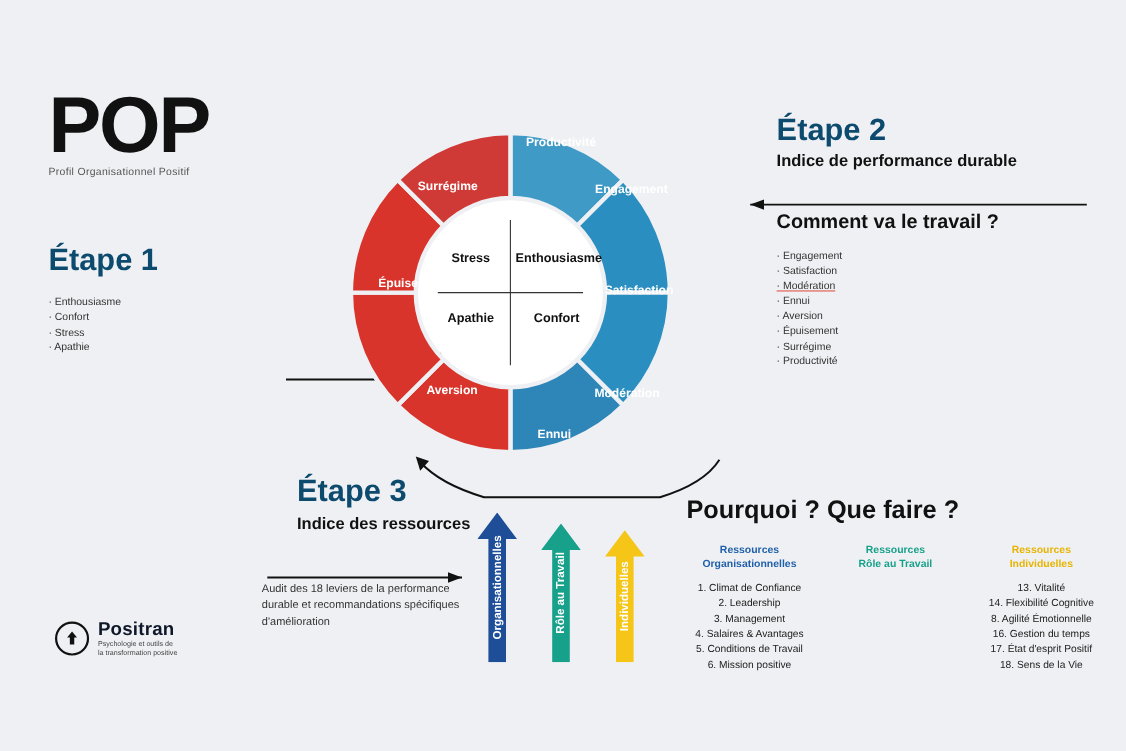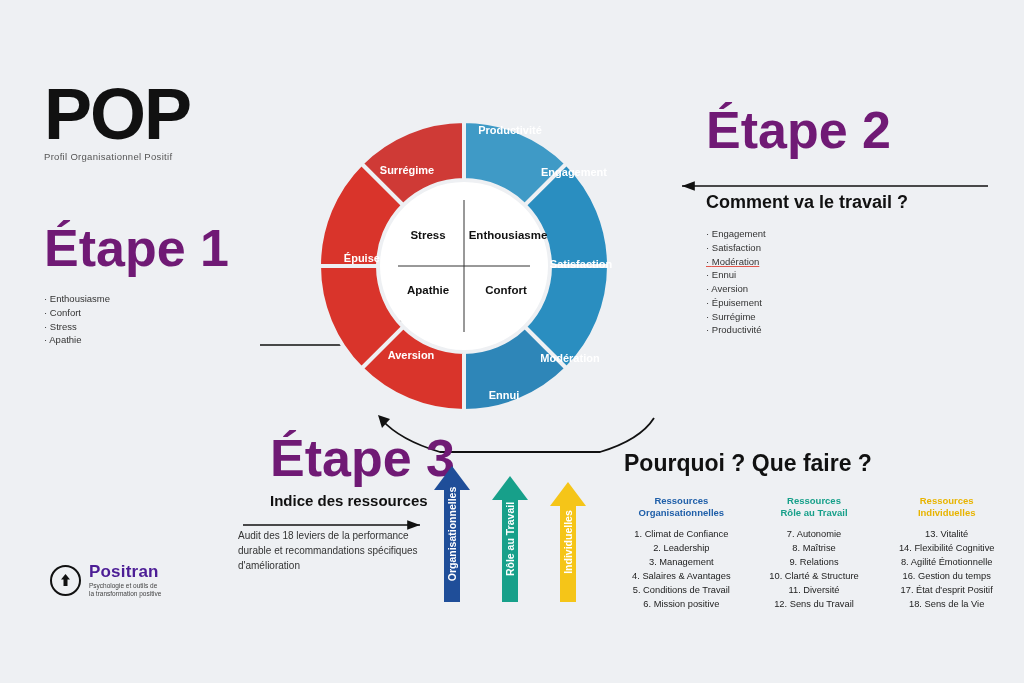--- a/index.html
+++ b/index.html
@@ -16,21 +16,21 @@
   
   #pop-logo{left:44px;top:82px;}
   #pop-logo .pop-word{
     font-size:72px;font-weight:bold;letter-spacing:-2px;line-height:0.9;color:#111;
   }
   #pop-logo .pop-sub{
     font-size:9.5px;color:#555;letter-spacing:0.3px;margin-top:4px;
   }
 
   
-  .etape-title{font-size:52px;font-weight:bold;line-height:1;color:#701a75;}
+  .etape-title{font-size:28px;font-weight:bold;line-height:1;color:#0c4a6e;}
   .etape-sub{font-size:15px;font-weight:bold;margin-top:6px;color:#111;}
   .etape-q{font-size:18px;font-weight:bold;color:#111;}
   .bullets{font-size:9.5px;line-height:1.45;color:#333;}
   .bullets div:before{content:"· ";}
 
   #etape1{left:44px;top:222px;width:280px;}
   #etape1 .etape-q{margin-top:32px;}
   #etape1 .bullets{margin-top:18px;}
 
   #etape2{left:706px;top:104px;width:300px;}
@@ -71,21 +71,21 @@
   
   .uparrow{position:absolute;}
   .uparrow .arrow-text{
     position:absolute;left:50%;top:50%;
     transform:translate(-50%,-50%) rotate(-90deg);
     font-size:10.5px;font-weight:bold;color:#fff;white-space:nowrap;
   }
 
   
   #positran{left:50px;top:562px;display:flex;align-items:center;gap:8px;}
-  #positran .pname{font-size:17px;font-weight:bold;color:#4c1d95;letter-spacing:0.2px;}
+  #positran .pname{font-size:17px;font-weight:bold;color:#0f172a;letter-spacing:0.2px;}
   #positran .ptag{font-size:6.5px;color:#444;line-height:1.3;}
   .p-circle{
     width:27px;height:27px;border-radius:50%;border:2px solid #111;
     display:flex;align-items:center;justify-content:center;
   }
 </style>
 </head>
 <body>
 
 <svg class="conn">
@@ -115,20 +115,21 @@
   <div class="bullets">
     <div>Enthousiasme</div>
     <div>Confort</div>
     <div>Stress</div>
     <div>Apathie</div>
   </div>
 </div>
 
 <div class="abs" id="etape2">
   <div class="etape-title">Étape 2</div>
+  <div class="etape-sub">Indice de performance durable</div>
   <div class="etape-q">Comment va le travail ?</div>
   <div class="bullets">
     <div>Engagement</div>
     <div>Satisfaction</div>
     <div class="mod-underline">Modération</div>
     <div>Ennui</div>
     <div>Aversion</div>
     <div>Épuisement</div>
     <div>Surrégime</div>
     <div>Productivité</div>
@@ -235,28 +236,20 @@
         <div>5. Conditions de Travail</div>
         <div>6. Mission positive</div>
       </div>
     </div>
 
     <div class="res-col">
       <div class="res-head c-green">
         <div>Ressources</div>
         <div>Rôle au Travail</div>
       </div>
-      <div class="res-list">
-        <div>7.  Autonomie</div>
-        <div>8.  Maîtrise</div>
-        <div>9.  Relations</div>
-        <div>10. Clarté &amp; Structure</div>
-        <div>11. Diversité</div>
-        <div>12. Sens du Travail</div>
-      </div>
     </div>
 
     <div class="res-col">
       <div class="res-head c-yellow">
         <div>Ressources</div>
         <div>Individuelles</div>
       </div>
       <div class="res-list">
         <div>13. Vitalité</div>
         <div>14. Flexibilité Cognitive</div>

